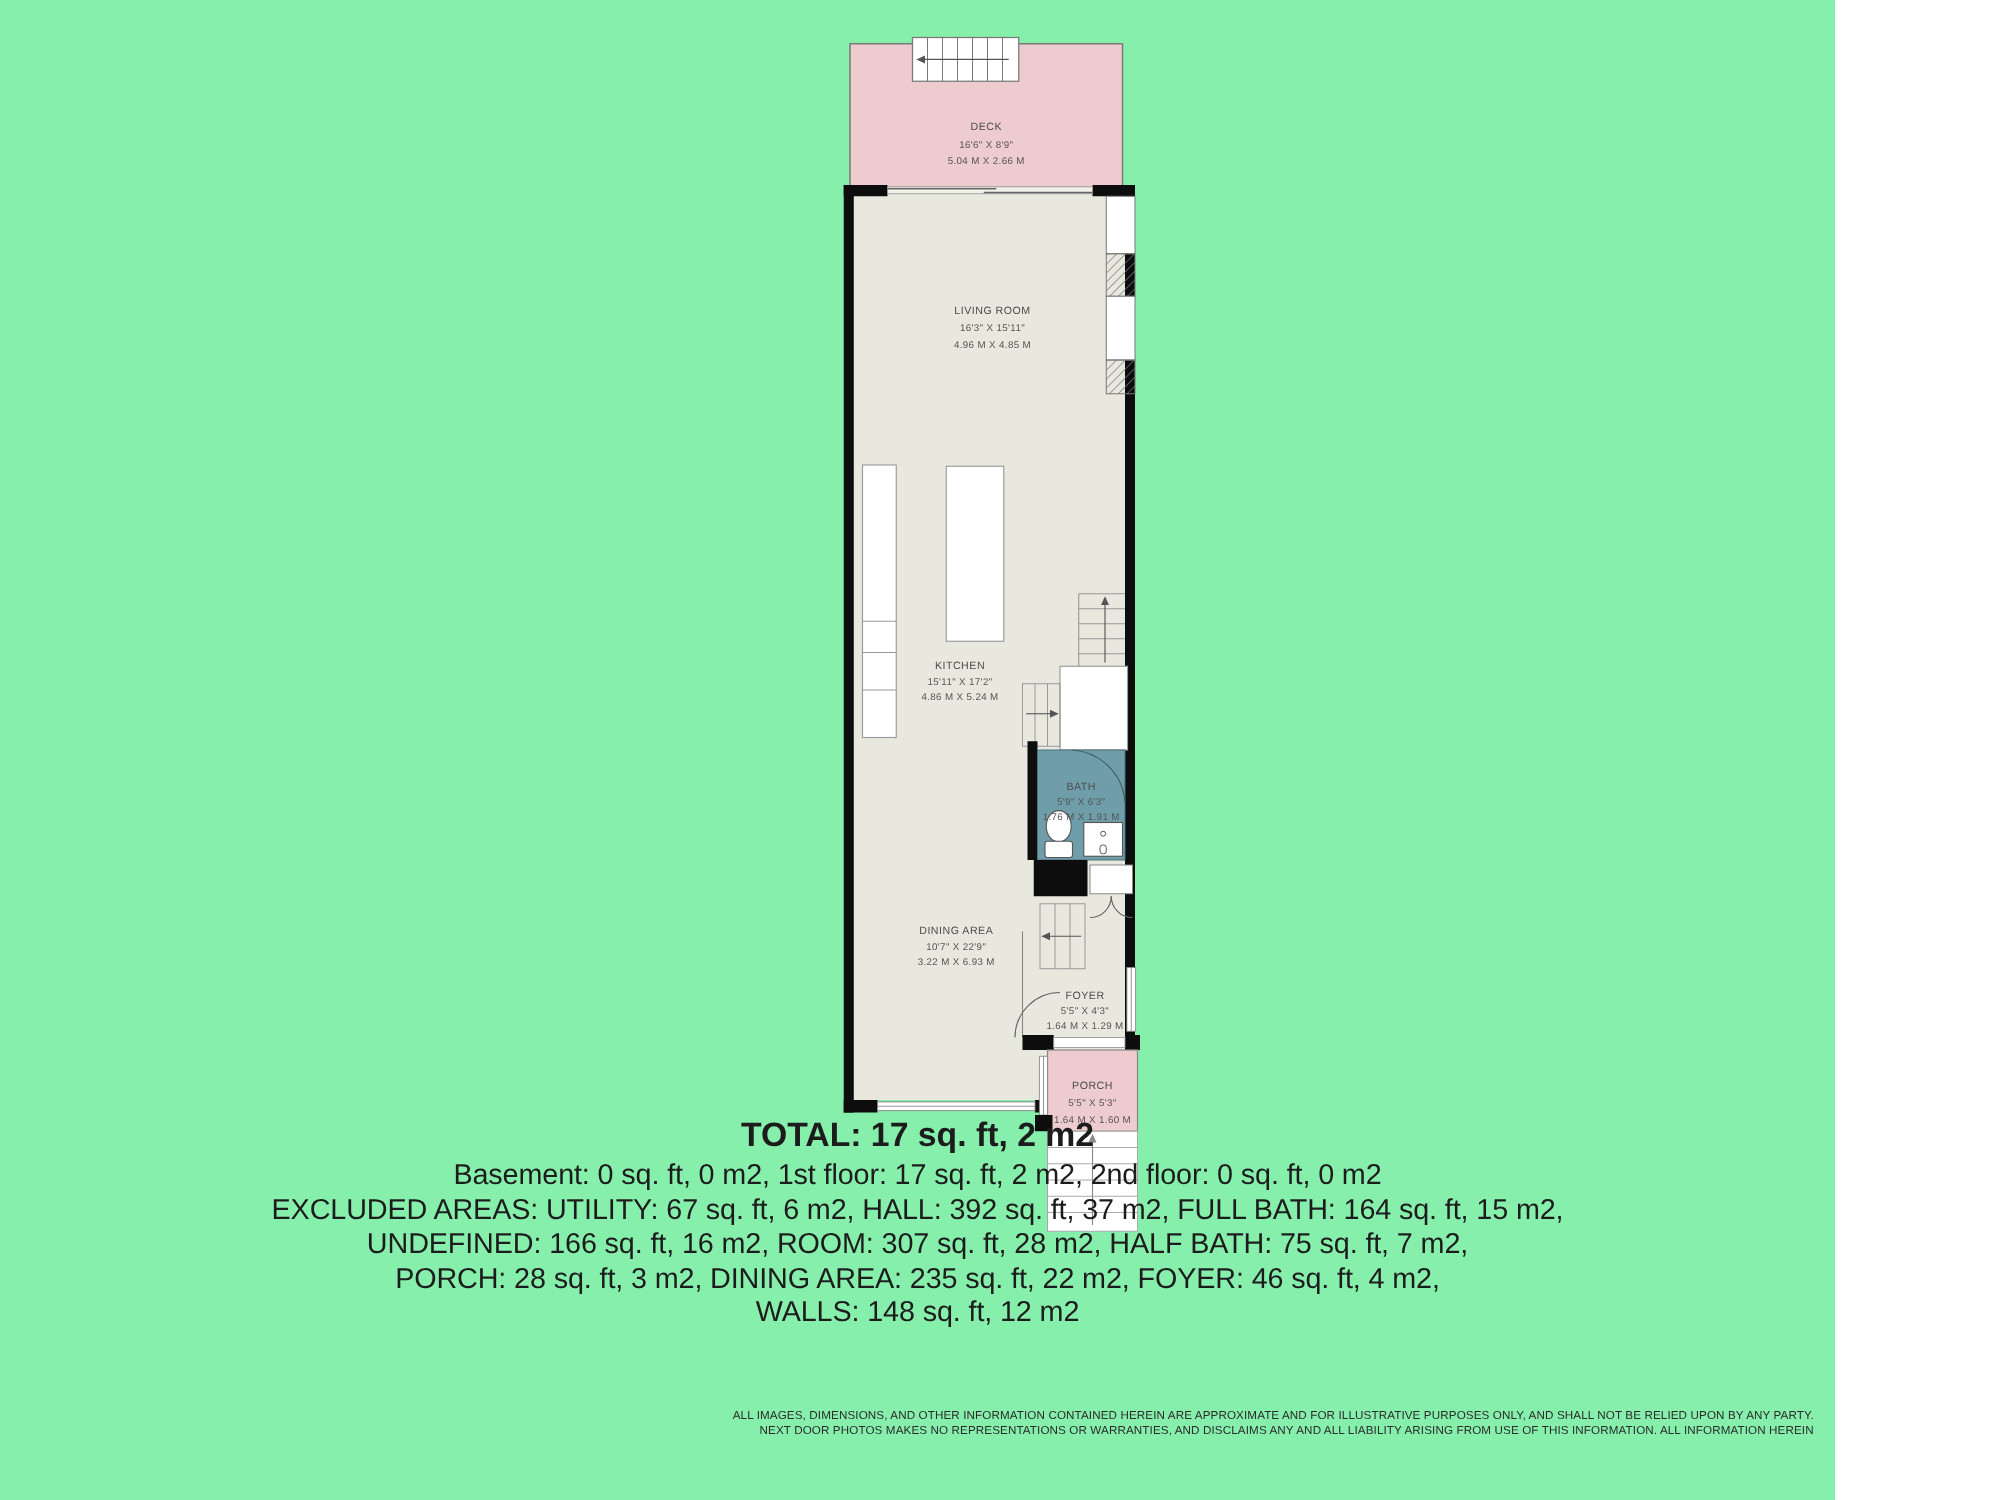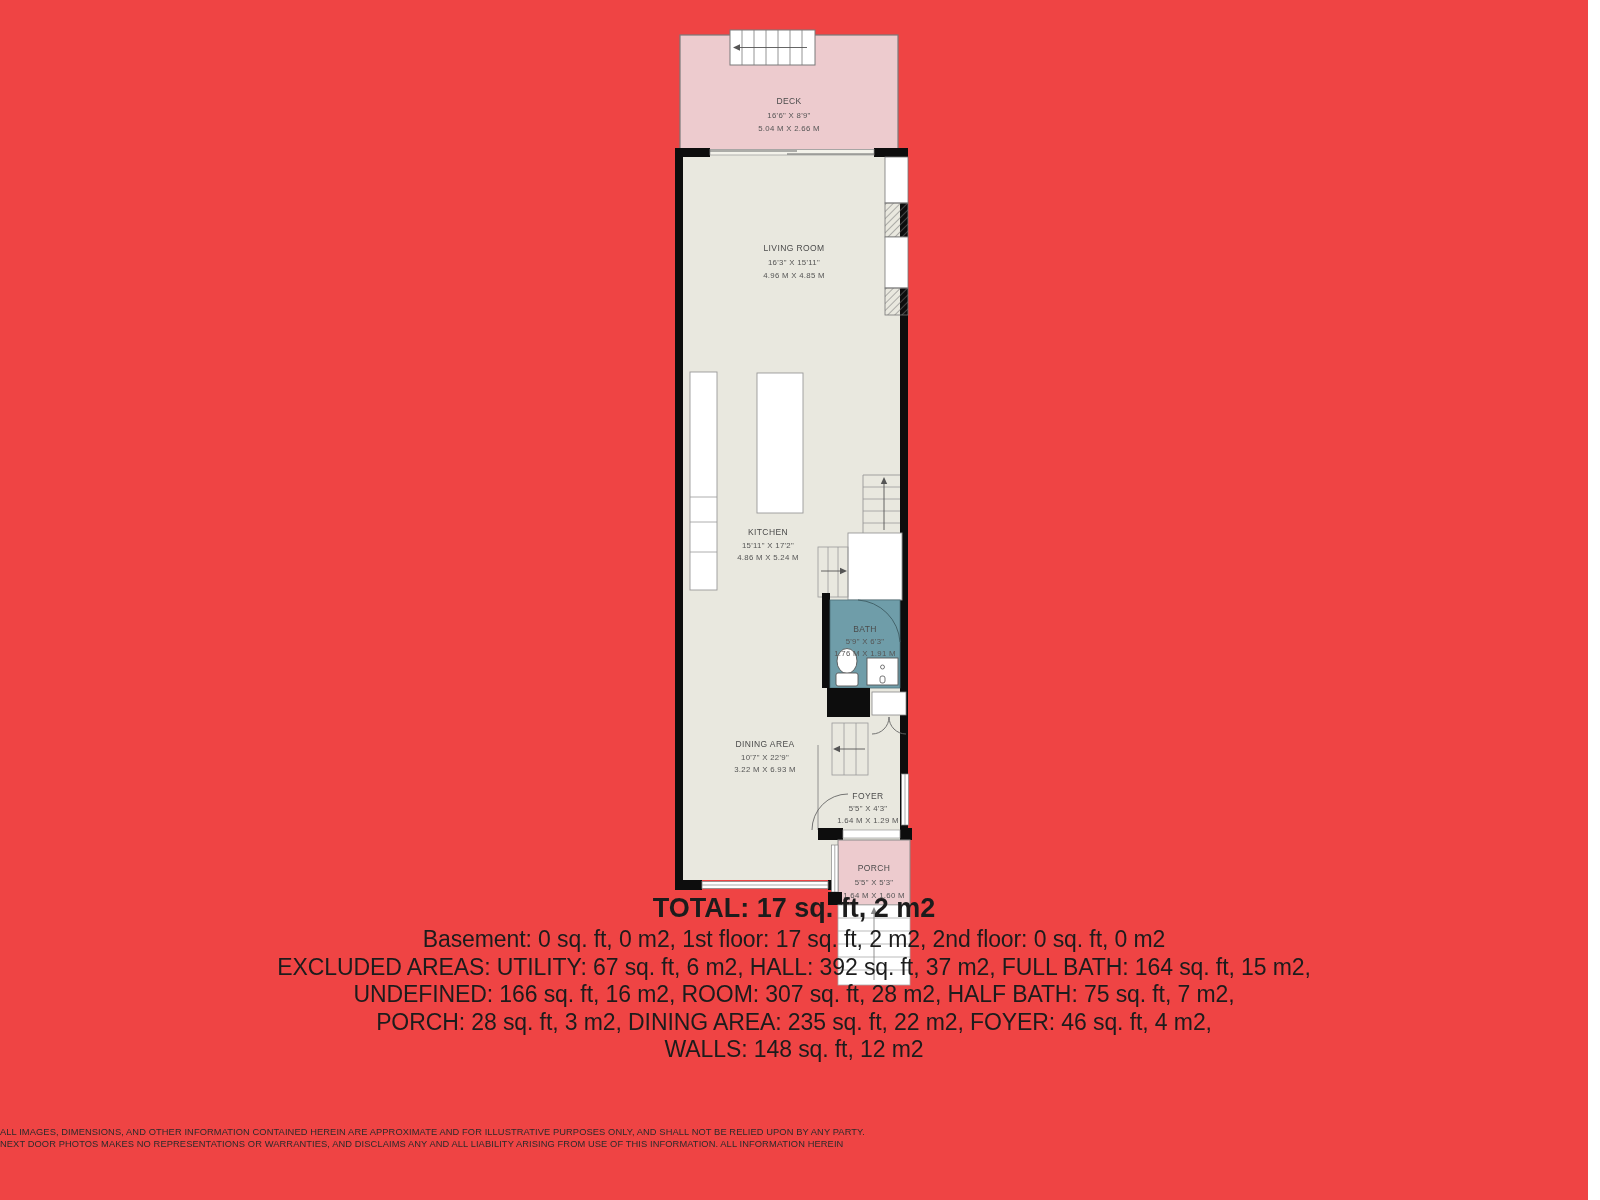--- a/index.html
+++ b/index.html
@@ -1,27 +1,27 @@
 <!DOCTYPE html>
 <html><head>
 <meta charset="utf-8">
 <style>
   html,body{margin:0;padding:0;background:#fff;}
-  .canvas{position:relative;width:1588px;height:1200px;background:#ef4444;overflow:hidden;
+  .canvas{position:relative;width:1468px;height:1200px;background:#86efac;overflow:hidden;
           font-family:"Liberation Sans",sans-serif;}
   .plan-svg{position:absolute;left:672px;top:28px;width:240px;height:960px;z-index:1;}
   .room-name{font-family:"Liberation Sans",sans-serif;font-size:8.5px;fill:#4b4b4b;
              letter-spacing:.4px;text-anchor:middle;}
   .room-dim{font-family:"Liberation Sans",sans-serif;font-size:7.8px;fill:#555;
             letter-spacing:.3px;text-anchor:middle;}
   .summary{position:absolute;left:0;right:0;top:893px;text-align:center;z-index:5;
            color:#1c1c1c;}
   .summary-total{font-size:27px;font-weight:700;line-height:30px;margin-bottom:3px;}
   .summary-line{font-size:23px;line-height:27.6px;font-weight:400;letter-spacing:-.1px;}
-  .disclaimer{position:absolute;left:0;right:0;top:1127px;text-align:left;z-index:5;
+  .disclaimer{position:absolute;left:0;right:17px;top:1127px;text-align:right;z-index:5;
               color:#2b2b2b;font-size:9.3px;line-height:11.6px;letter-spacing:.1px;}
 </style>
 </head>
 <body>
 
 <div class="canvas">
 
   <svg class="plan-svg" viewBox="0 0 240 960" xmlns="http://www.w3.org/2000/svg">
     <defs>
       <pattern id="hatch" width="5" height="5" patternUnits="userSpaceOnUse" patternTransform="rotate(45)">

